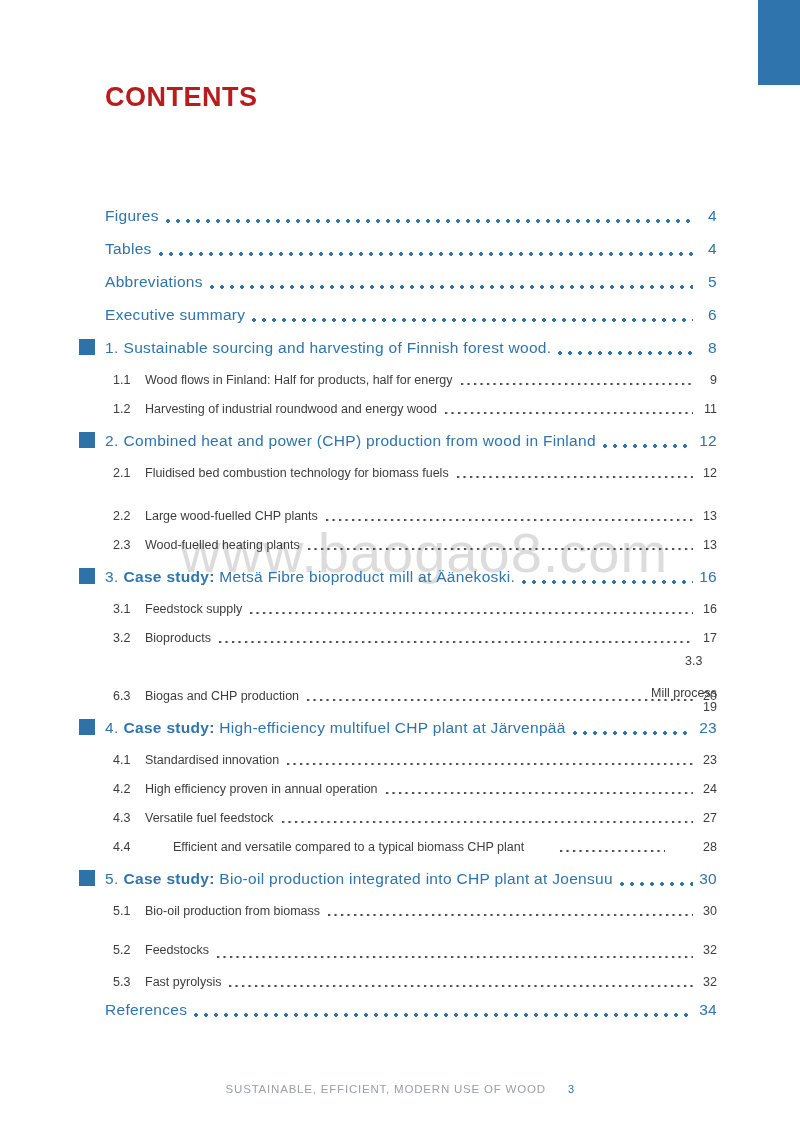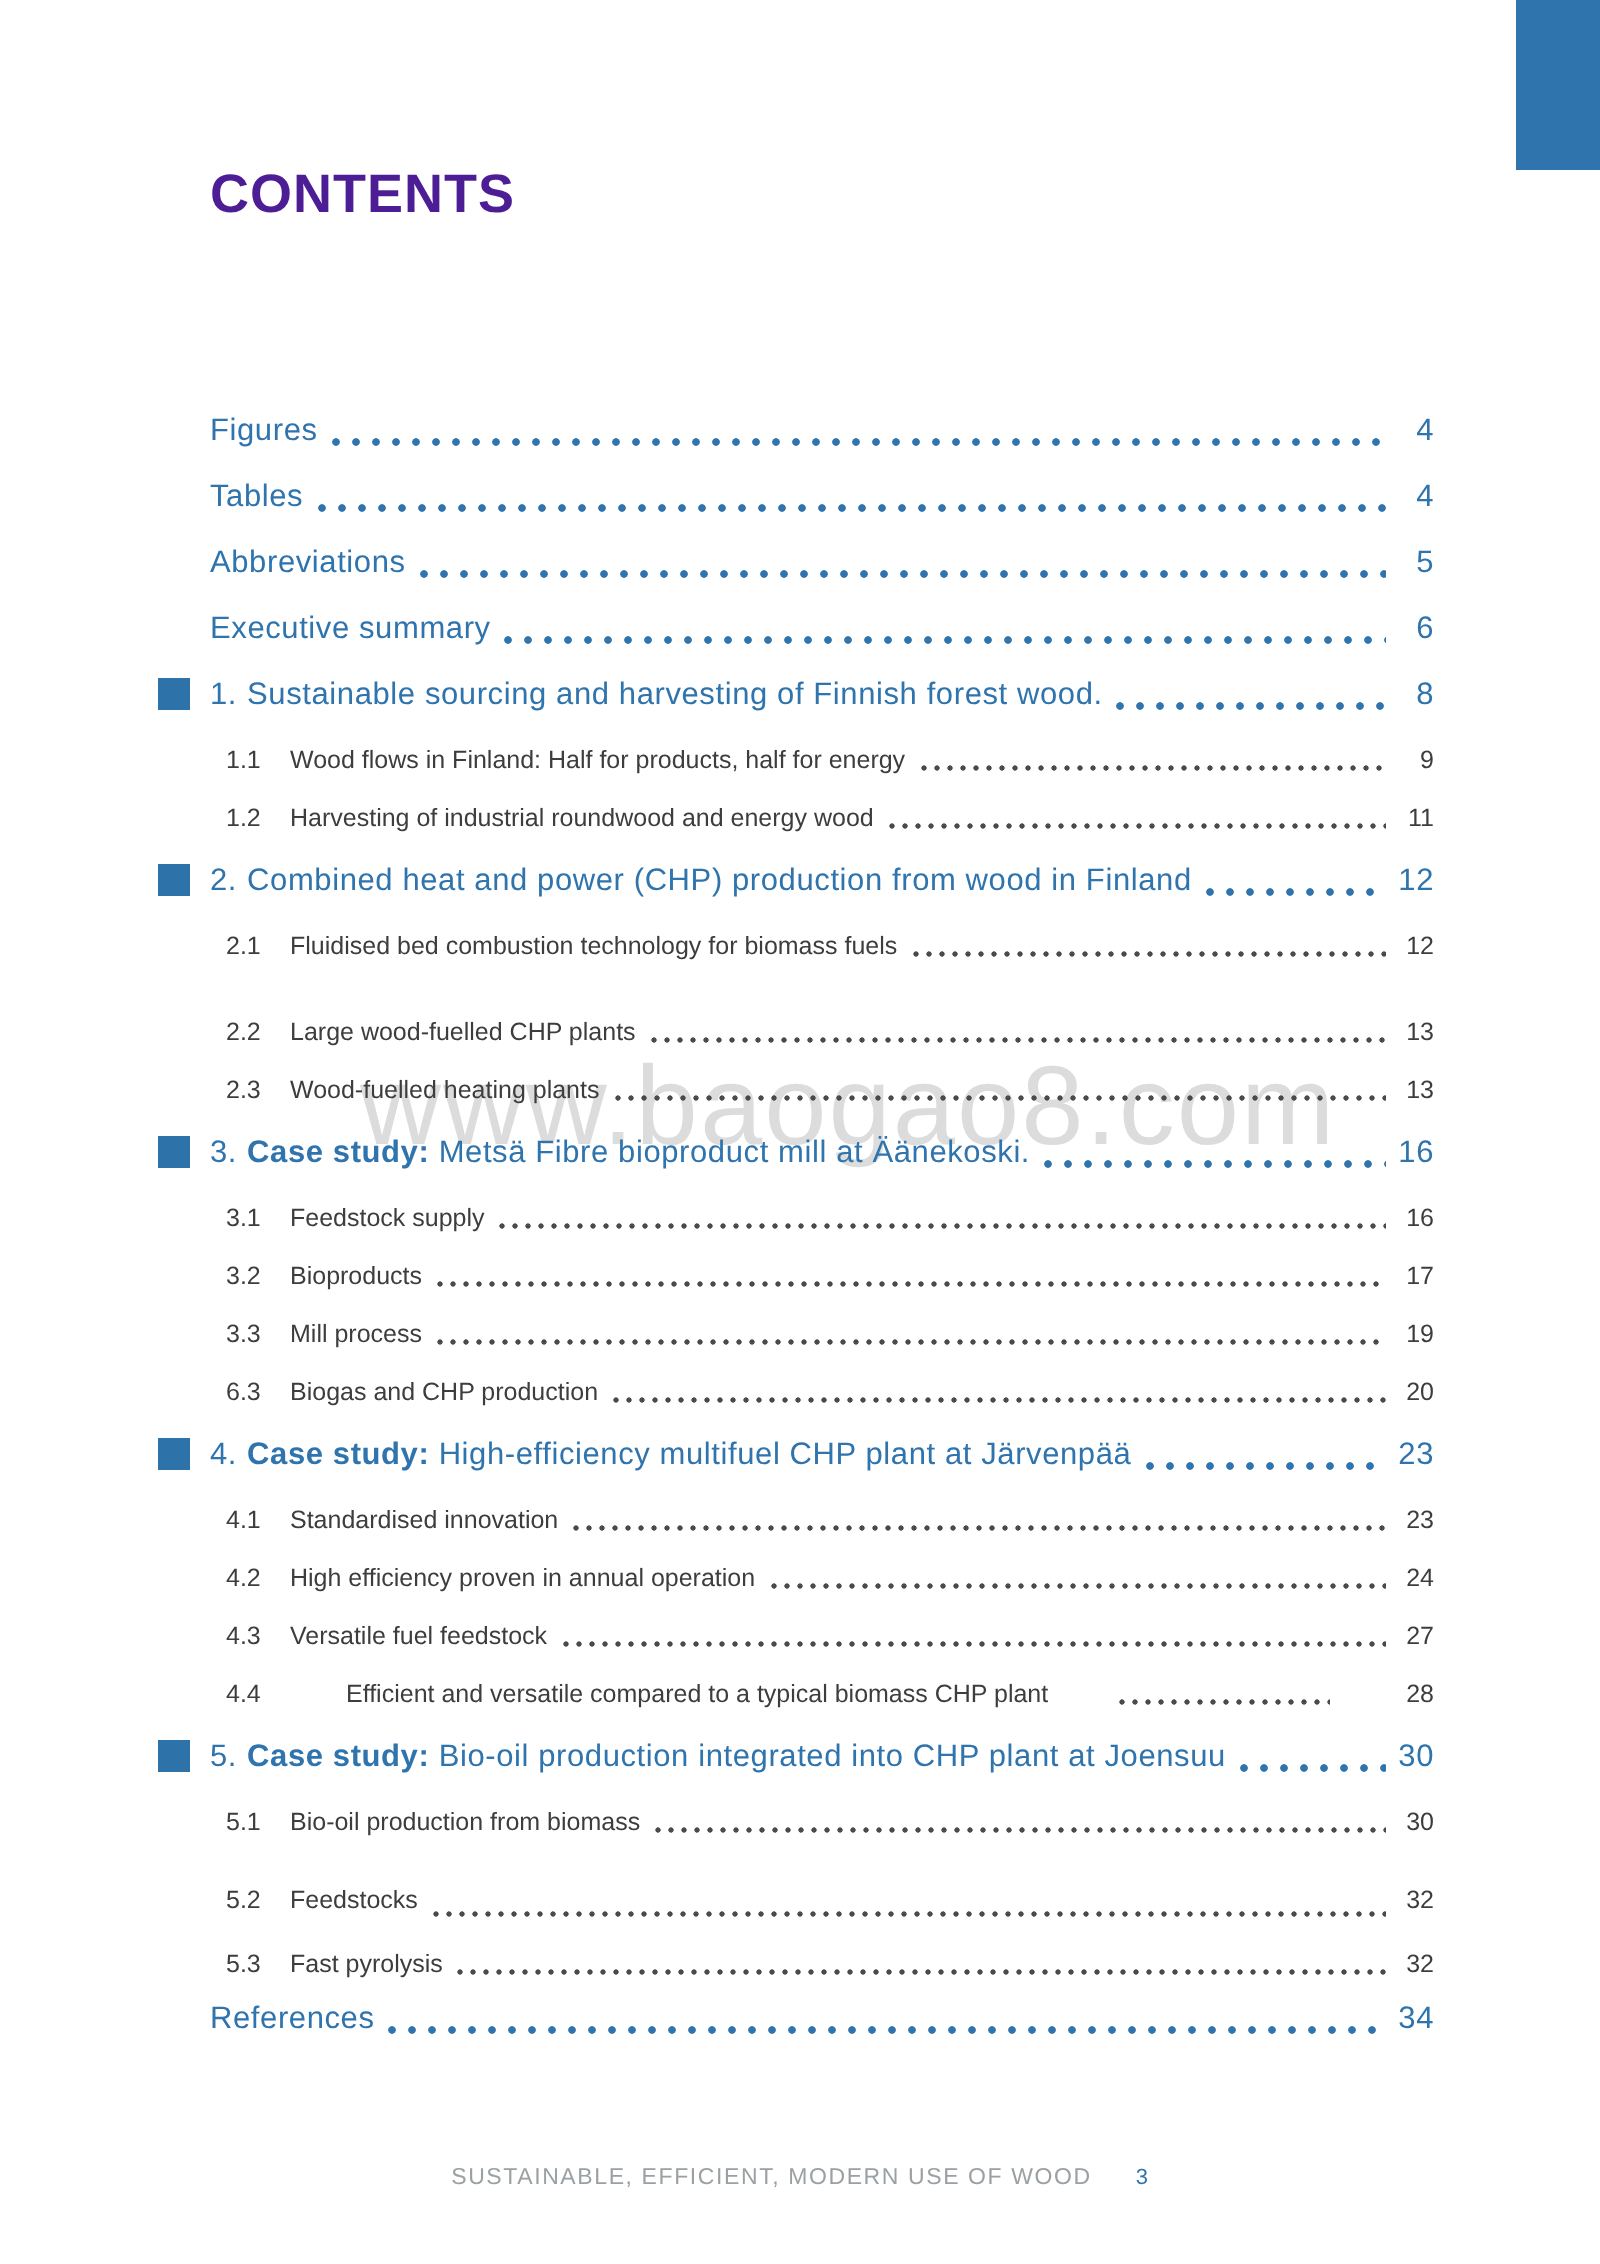--- a/index.html
+++ b/index.html
@@ -10,21 +10,21 @@
     overflow: hidden;
     font-family: "Liberation Sans", sans-serif;
   }
   .topbar {
     position: absolute; left: 758px; top: 0; width: 42px; height: 85px;
     background: #2f74ad;
   }
   .contents-title {
     position: absolute; left: 105px; top: 82px;
     font-size: 27px; font-weight: bold; letter-spacing: 0.5px;
-    color: #4c1d95;
+    color: #b91c1c;
   }
   .watermark {
     position: absolute; left: 180px; top: 520px;
     font-size: 56px; letter-spacing: 1px; color: rgba(150,150,150,0.33);
     z-index: 0; white-space: nowrap;
   }
   .toc {
     position: absolute; left: 105px; top: 205px; width: 612px;
     z-index: 1;
   }
@@ -154,21 +154,21 @@
         <span class="title">Feedstock supply</span>
         <span class="leader"></span>
         <span class="page-num">16</span>
       </div>
       <div class="row sub" style="margin-top: 9px;">
         <span class="num">3.2</span>
         <span class="title">Bioproducts</span>
         <span class="leader"></span>
         <span class="page-num">17</span>
       </div>
-      <div class="row sub" style="margin-top: 9px;">
+      <div class="row sub" style="margin-top: 9px; flex-direction: column;">
         <span class="num">3.3</span>
         <span class="title">Mill process</span>
         <span class="leader"></span>
         <span class="page-num">19</span>
       </div>
       <div class="row sub" style="margin-top: 9px;">
         <span class="num">6.3</span>
         <span class="title">Biogas and CHP production</span>
         <span class="leader"></span>
         <span class="page-num">20</span>

